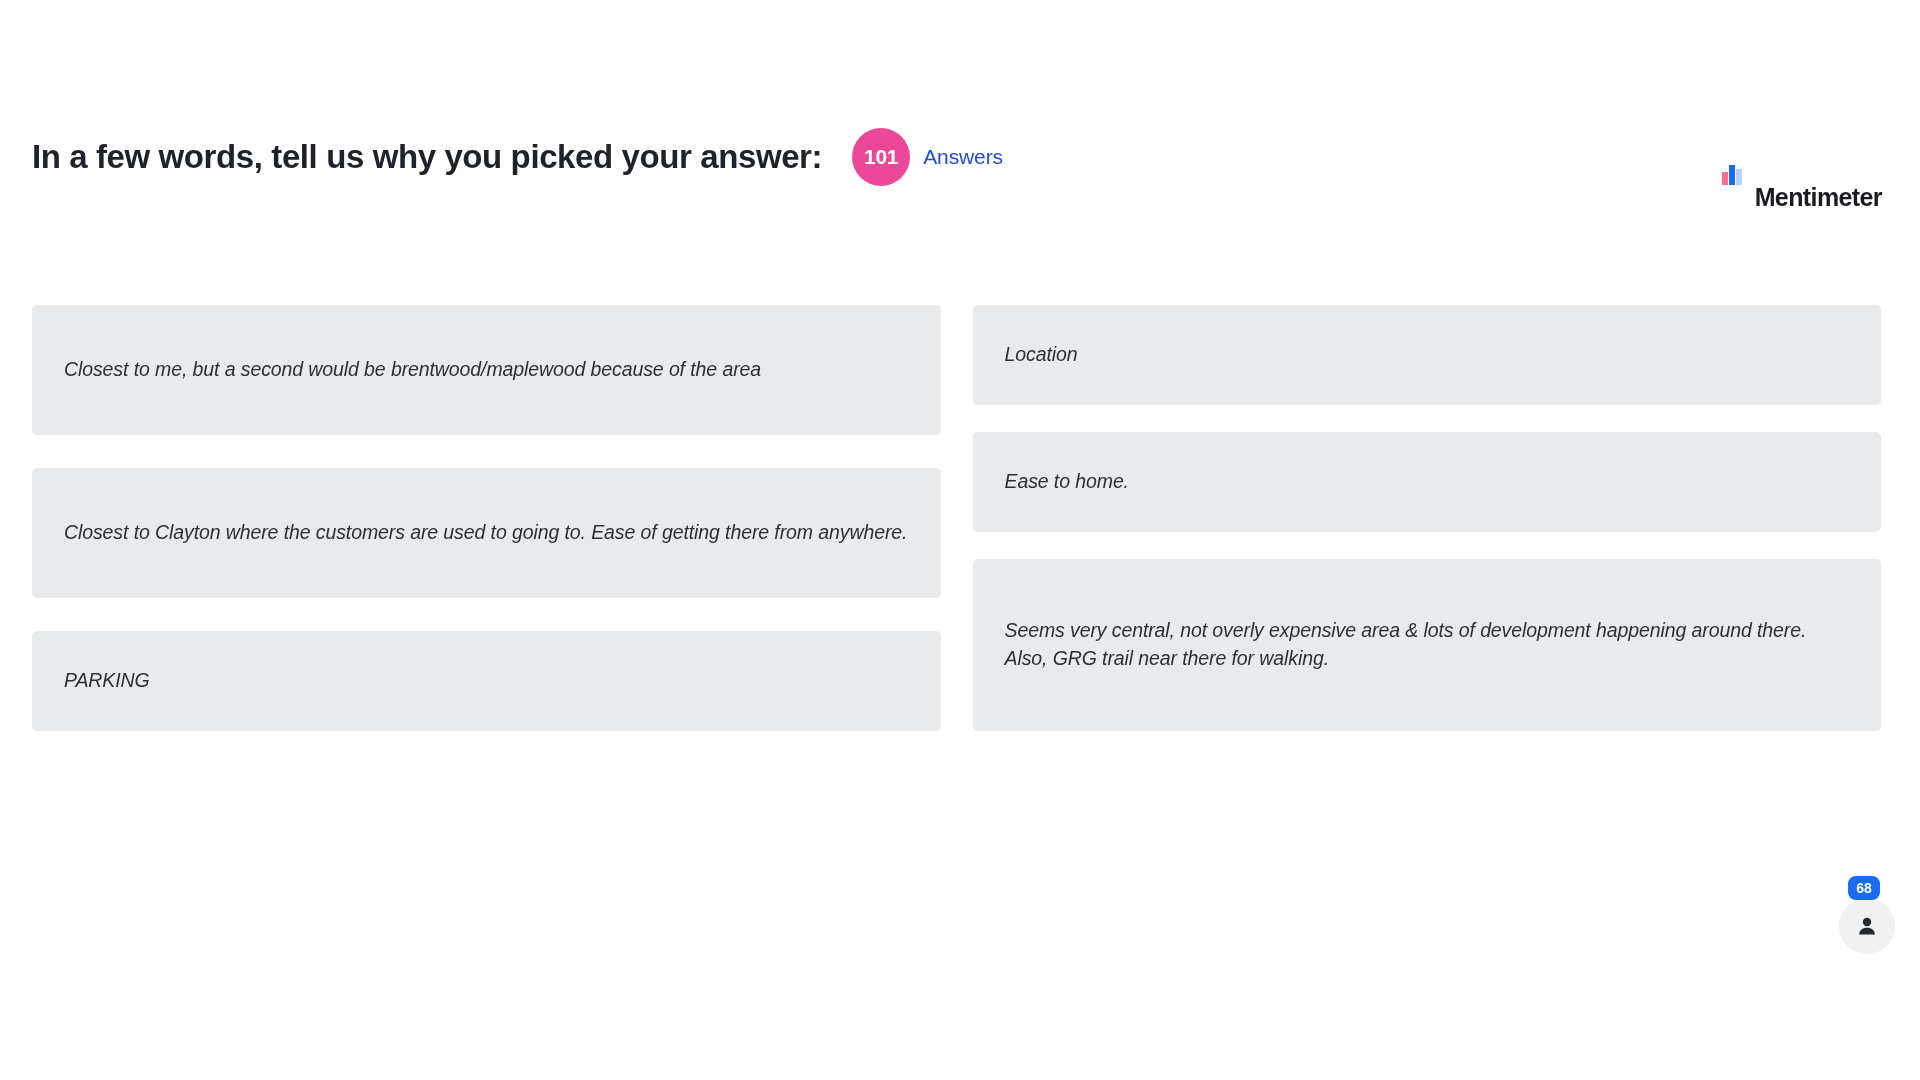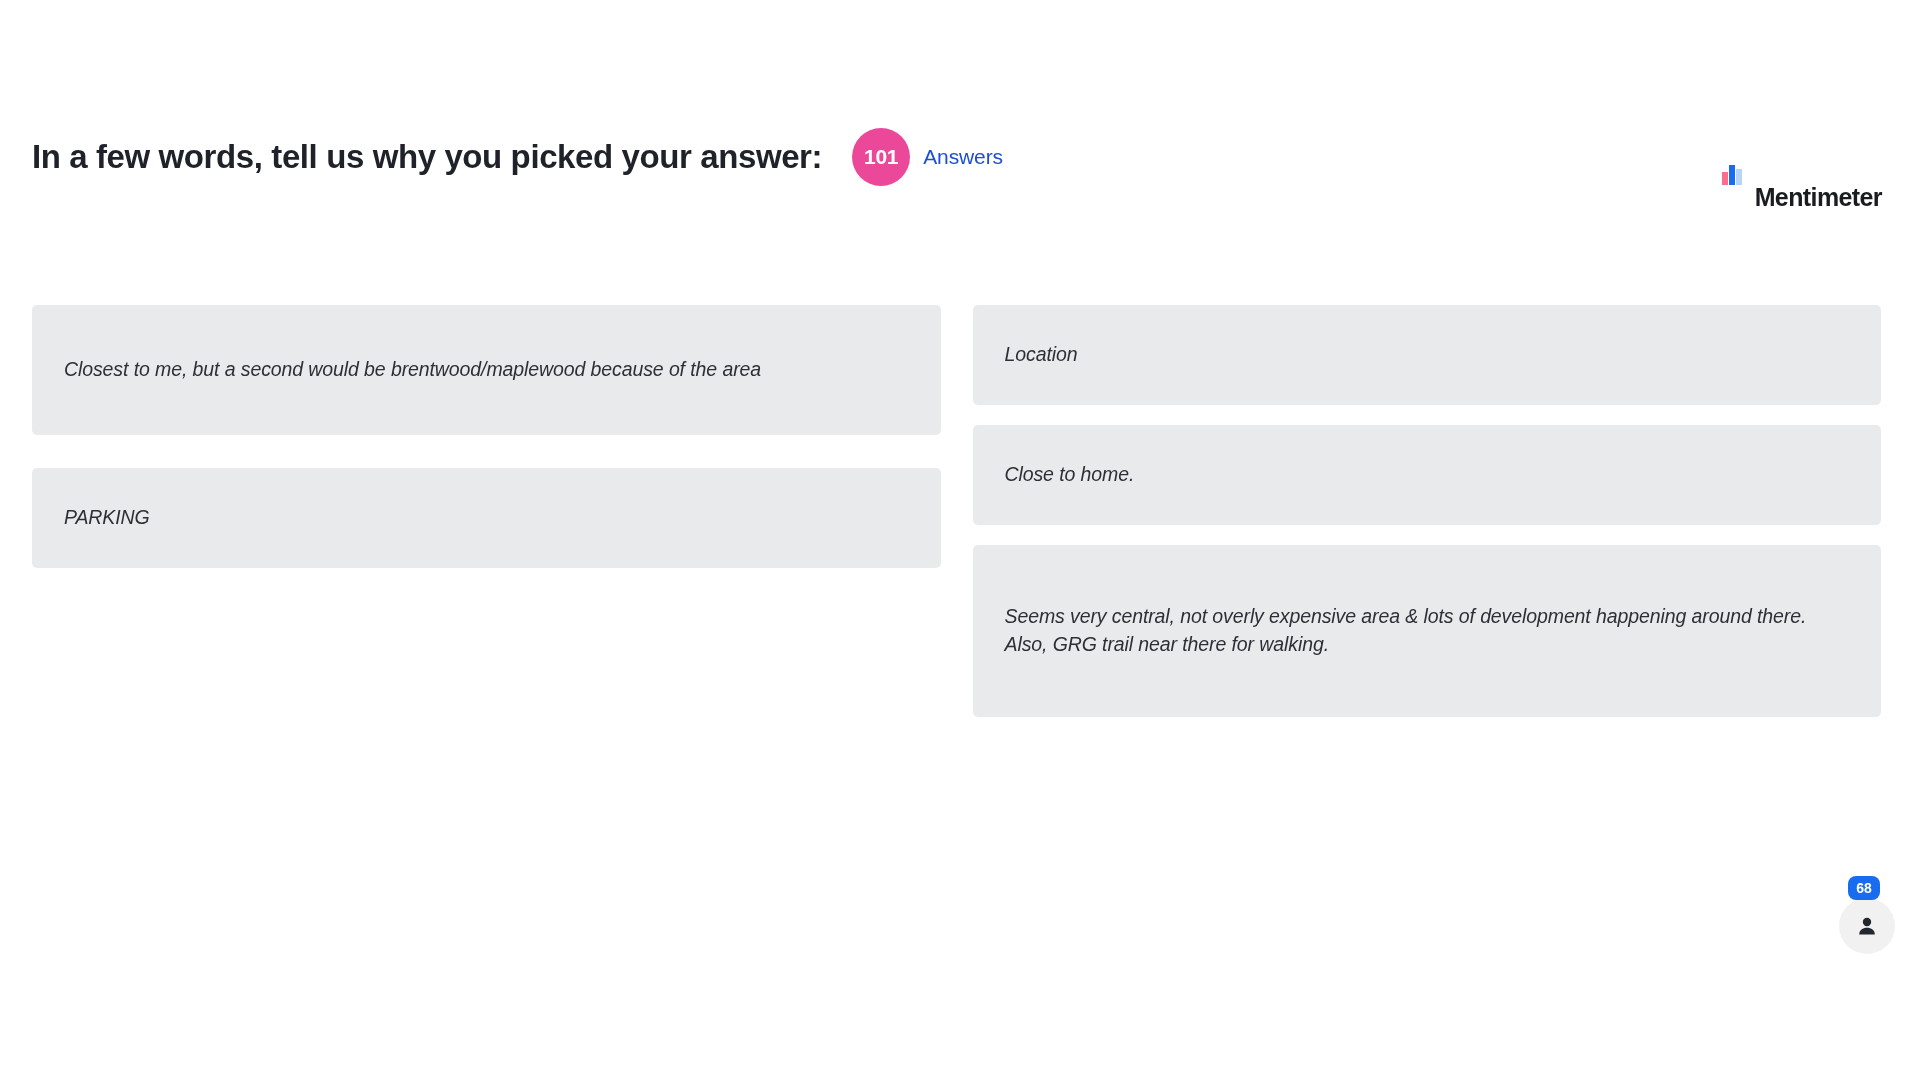--- a/index.html
+++ b/index.html
@@ -196,32 +196,35 @@
     </span>
     <span class="brand-name">Mentimeter</span>
   </div>
 
   <div class="responses">
 
     <div class="response-column col-1">
       <div class="response-card size-2">
         <span class="response-text">Closest to me, but a second would be brentwood/maplewood because of the area</span>
       </div>
+      <div class="response-card size-2">
+        <span class="response-text">Closest to Clayton where the customers are used to going to. Ease of getting there from anywhere.</span>
+      </div>
       <div class="response-card">
         <span class="response-text">PARKING</span>
       </div>
     </div>
 
 
     <div class="response-column col-3">
       <div class="response-card">
         <span class="response-text">Location</span>
       </div>
       <div class="response-card">
-        <span class="response-text">Close to home.</span>
+        <span class="response-text">Ease to home.</span>
       </div>
       <div class="response-card size-3">
         <span class="response-text">Seems very central, not overly expensive area &amp; lots of development happening around there. Also, GRG trail near there for walking.</span>
       </div>
     </div>
 
   </div>
 
   <div class="participants">
     <div class="participants-count">68</div>

